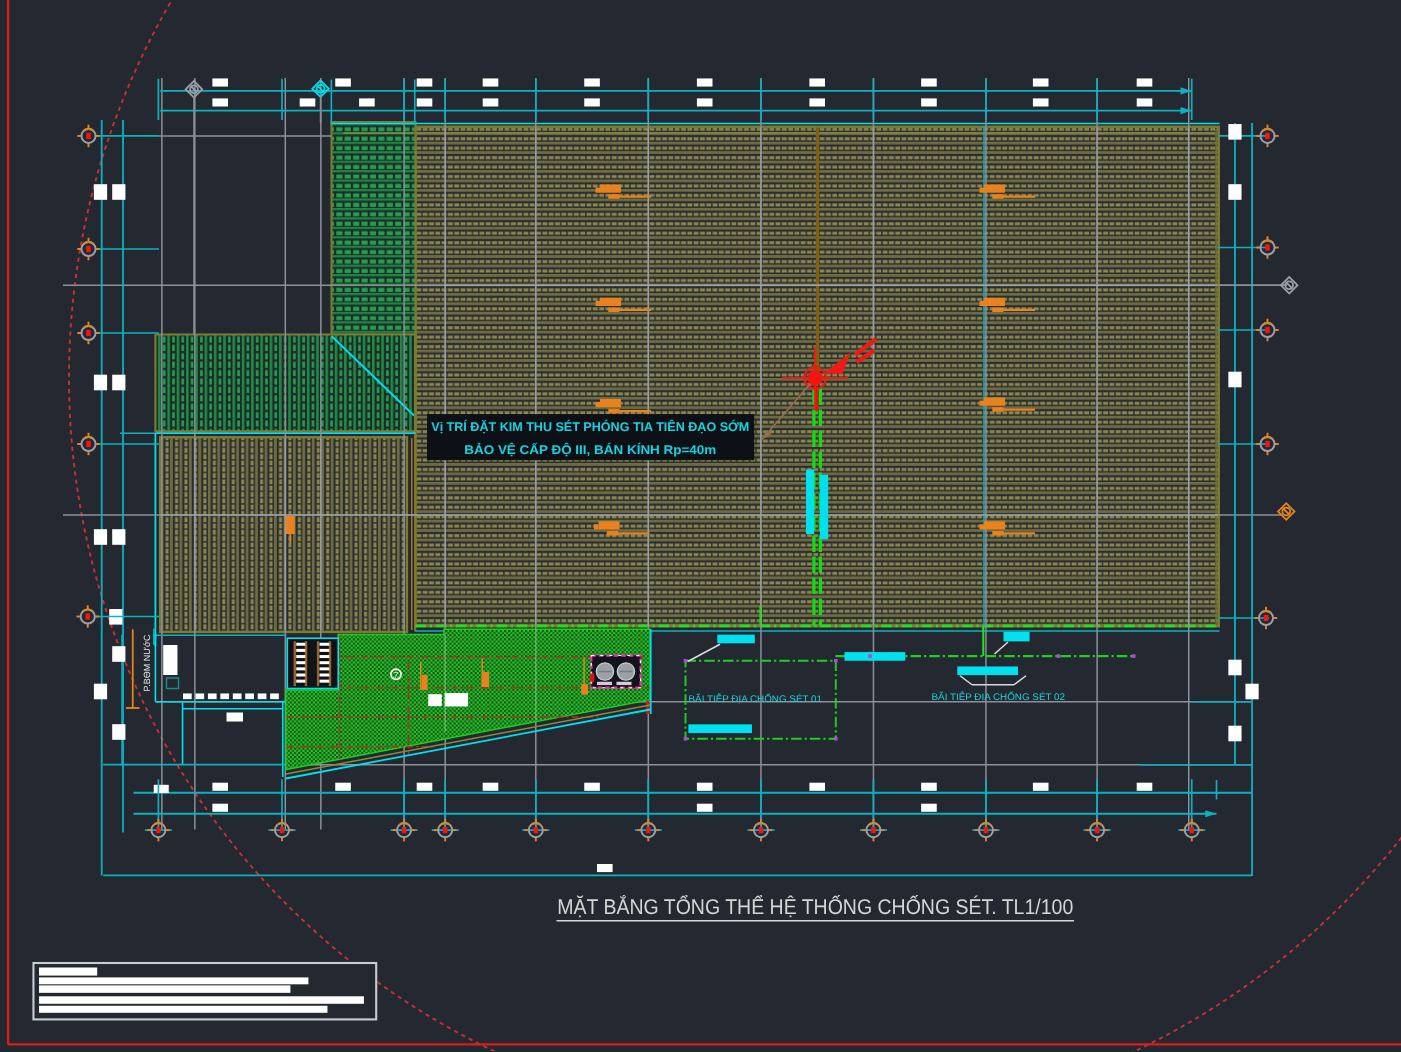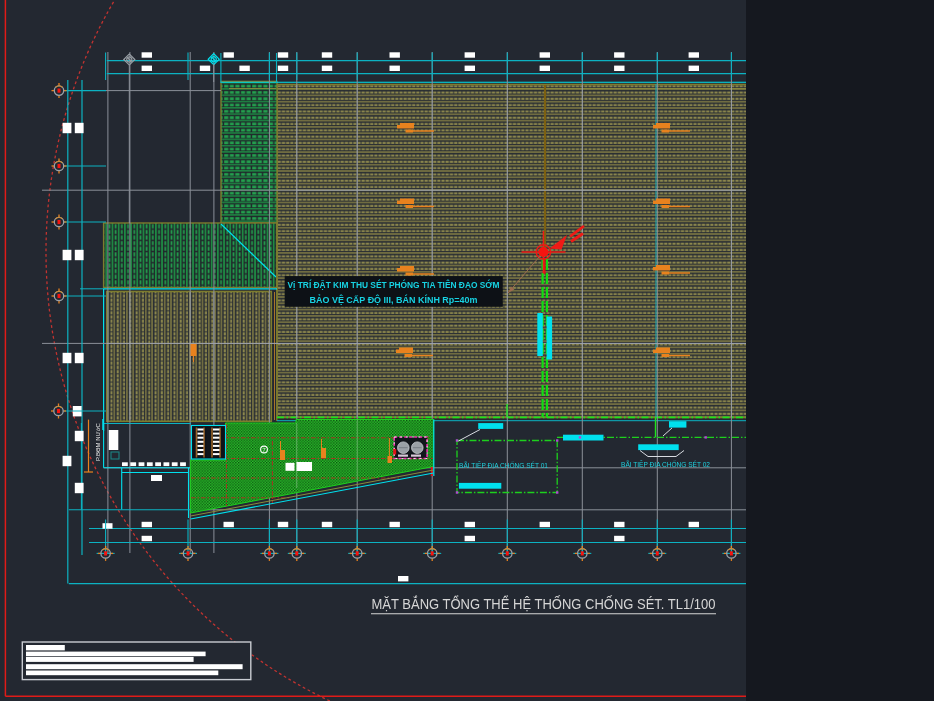--- a/index.html
+++ b/index.html
@@ -1,14 +1,14 @@
 <!DOCTYPE html>
 <html><head><meta charset="utf-8"><style>
 html,body{margin:0;padding:0;background:#15181f;}
-#c{position:relative;width:746px;height:701px;background:#15803d;overflow:hidden;font-family:"Liberation Sans",sans-serif;}
+#c{position:relative;width:934px;height:701px;background:#15803d;overflow:hidden;font-family:"Liberation Sans",sans-serif;}
 </style></head><body>
 <div id="c">
 <svg width="934" height="701" viewBox="0 0 934 701" style="font-family:&quot;Liberation Sans&quot;,sans-serif">
 <defs>
 <pattern id="roofH" width="4.2" height="6.3" patternUnits="userSpaceOnUse">
           <rect width="4.2" height="6.3" fill="#292e33"></rect>
           <rect x="0" y="0" width="4.2" height="1.8" fill="#706c41"></rect>
           <rect x="0.4" y="3.3" width="3.3" height="2.0" fill="#8d874d"></rect>
         </pattern>
 <pattern id="roofV" width="6.3" height="4.2" patternUnits="userSpaceOnUse">

